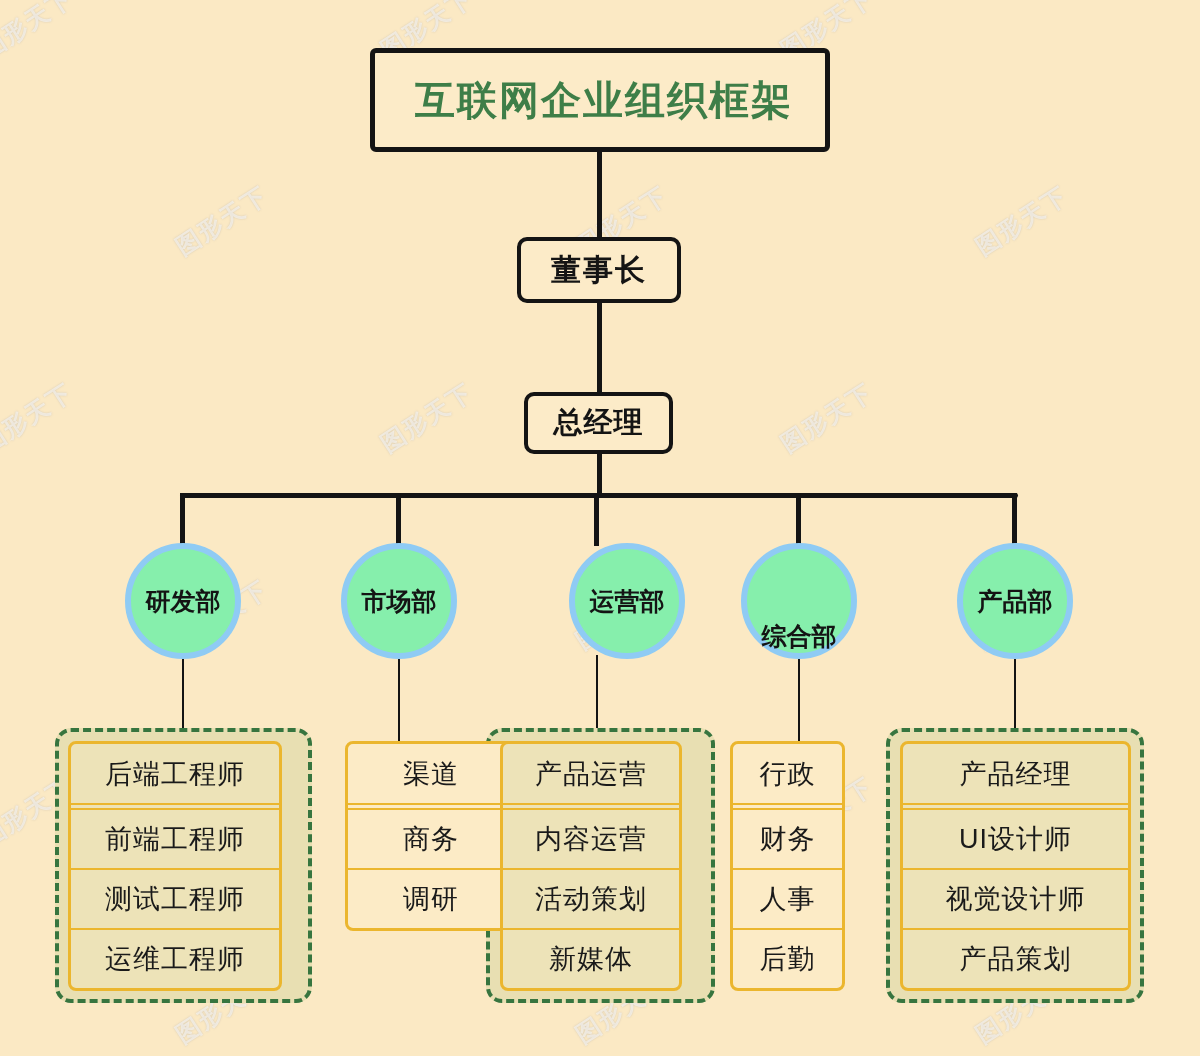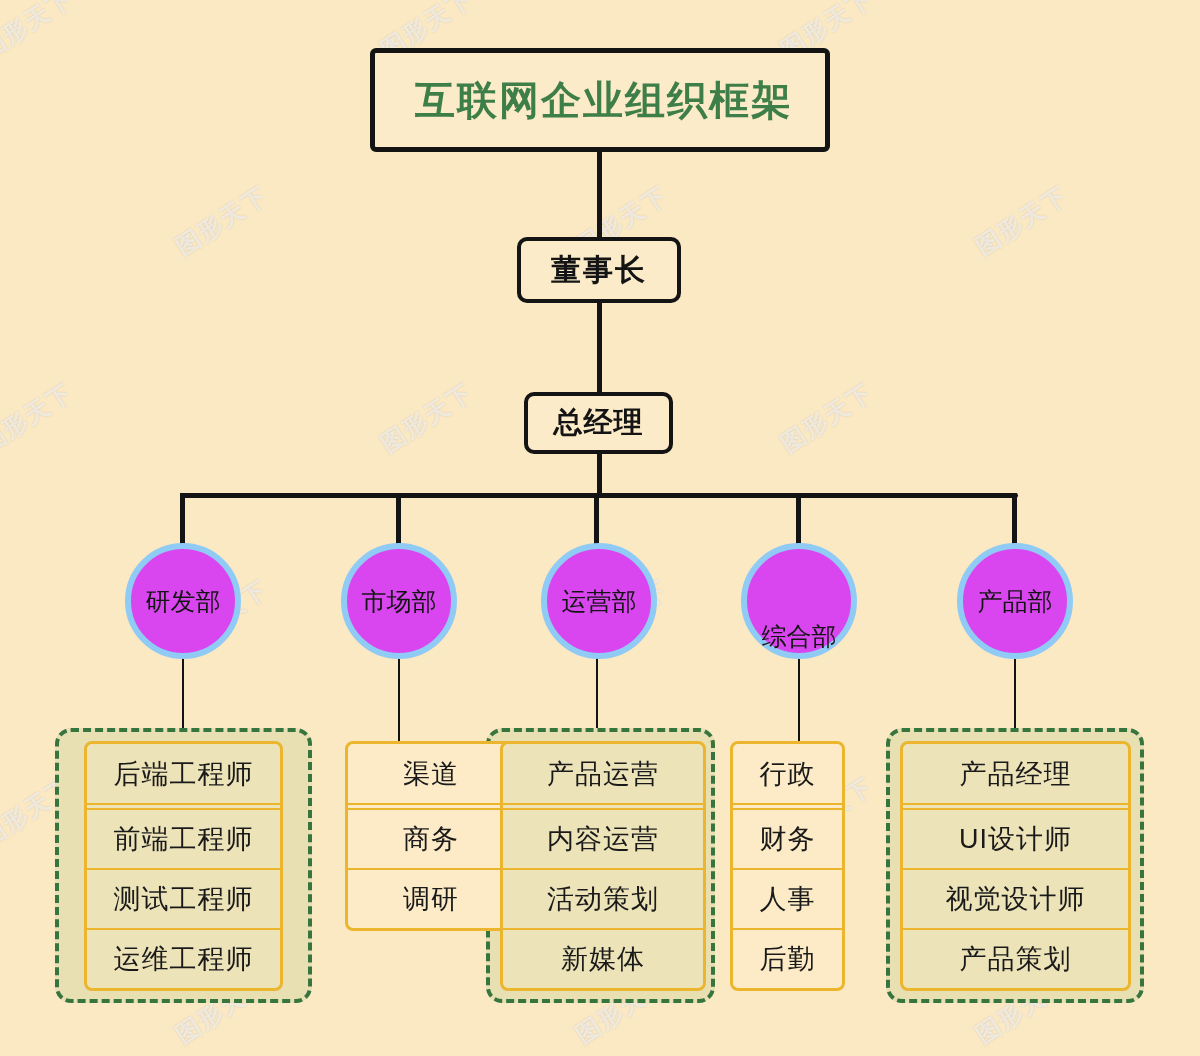--- a/index.html
+++ b/index.html
@@ -54,25 +54,25 @@
   }
   #gm-box{
     left:524px;top:392px;width:149px;height:62px;
     border:4px solid #141414;border-radius:10px;
     font-size:29px;font-weight:bold;letter-spacing:1px;
   }
   
   .dept-circle{
     position:absolute;top:543px;width:116px;height:116px;
     box-sizing:border-box;border:6px solid #8FCBF4;border-radius:50%;
-    background:#d946ef;
+    background:#86efac;
     display:flex;align-items:center;justify-content:center;
-    font-size:25px;font-weight:normal;color:#141414;
-  }
-  #circle-1{left:125px;} #circle-2{left:341px;} #circle-3{left:541px;} #circle-4{left:741px;align-items:flex-end;} #circle-5{left:957px;}
+    font-size:25px;font-weight:bold;color:#141414;
+  }
+  #circle-1{left:125px;} #circle-2{left:341px;} #circle-3{left:569px;} #circle-4{left:741px;align-items:flex-end;} #circle-5{left:957px;}
   
   .dwrap{
     position:absolute;top:728px;height:275px;
     box-sizing:border-box;
     border:4px dashed #37753F;border-radius:16px;
     background:#E8DFB2;
   }
   #dwrap-1{left:55px;width:257px;}
   #dwrap-3{left:486px;width:229px;}
   #dwrap-5{left:886px;width:258px;}
@@ -90,23 +90,23 @@
     height:60px;
     display:flex;align-items:center;justify-content:center;
     font-size:27px;font-weight:400;color:#1A1A1A;letter-spacing:1px;
     border-top:2px solid #EBB62E;
   }
   .mrow.head{
     height:61px;border-top:none;
     border-bottom:2px solid #EBB62E;
     margin-bottom:3px;
   }
-  #table-1{left:84px;width:199px;}
+  #table-1{left:68px;width:214px;}
   #table-2{left:345px;width:172px;}
-  #table-3{left:500px;width:206px;}
+  #table-3{left:500px;width:182px;}
   #table-4{left:730px;width:115px;}
   #table-5{left:900px;width:231px;}
 </style>
 </head>
 <body>
 
 <div id="canvas">
 
   <div id="watermarks">
       <span class="wm" style="left: -25px; top: 8px;">图形天下</span>

